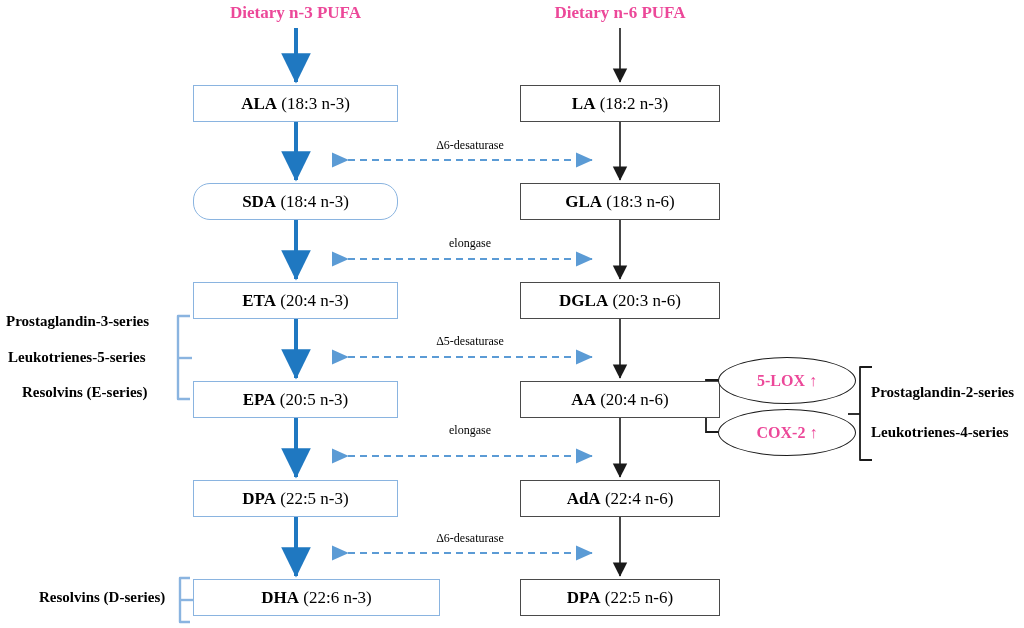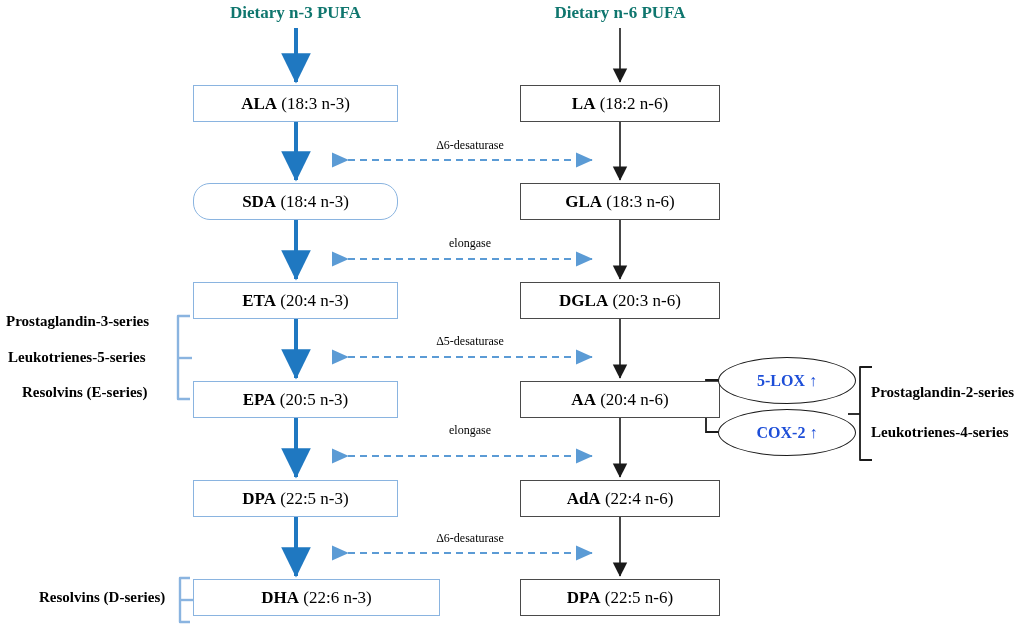--- a/index.html
+++ b/index.html
@@ -12,21 +12,21 @@
     width: 1024px;
     height: 628px;
     background: #ffffff;
     font-family: "Liberation Serif", "DejaVu Serif", serif;
     overflow: hidden;
   }
   .hdr {
     position: absolute;
     font-weight: bold;
     font-size: 17px;
-    color: #0f766e;
+    color: #ec4899;
     white-space: nowrap;
     text-align: center;
   }
   .node {
     position: absolute;
     box-sizing: border-box;
     display: flex;
     align-items: center;
     justify-content: center;
     background: #ffffff;
@@ -57,21 +57,21 @@
     position: absolute;
     box-sizing: border-box;
     border: 1.6px solid #1a1a1a;
     border-radius: 50%;
     background: #ffffff;
     display: flex;
     align-items: center;
     justify-content: center;
     font-weight: bold;
     font-size: 16px;
-    color: #1d4ed8;
+    color: #ec4899;
     white-space: nowrap;
   }
   svg.layer {
     position: absolute;
     left: 0; top: 0;
     width: 1024px;
     height: 628px;
     overflow: visible;
   }
   svg.layer.under { z-index: 1; }
@@ -162,21 +162,21 @@
     <span class="abbr">EPA</span>&nbsp;<span class="spec">(20:5 n-3)</span>
   </div>
   <div class="node n3" style="left:193px; top:480px; width:205px; height:37px;">
     <span class="abbr">DPA</span>&nbsp;<span class="spec">(22:5 n-3)</span>
   </div>
   <div class="node n3" style="left:193px; top:579px; width:247px; height:37px;">
     <span class="abbr">DHA</span>&nbsp;<span class="spec">(22:6 n-3)</span>
   </div>
 
   <div class="node n6" style="left:520px; top:85px; width:200px; height:37px;">
-    <span class="abbr">LA</span>&nbsp;<span class="spec">(18:2 n-6)</span>
+    <span class="abbr">LA</span>&nbsp;<span class="spec">(18:2 n-3)</span>
   </div>
   <div class="node n6" style="left:520px; top:183px; width:200px; height:37px;">
     <span class="abbr">GLA</span>&nbsp;<span class="spec">(18:3 n-6)</span>
   </div>
   <div class="node n6" style="left:520px; top:282px; width:200px; height:37px;">
     <span class="abbr">DGLA</span>&nbsp;<span class="spec">(20:3 n-6)</span>
   </div>
   <div class="node n6" style="left:520px; top:381px; width:200px; height:37px;">
     <span class="abbr">AA</span>&nbsp;<span class="spec">(20:4 n-6)</span>
   </div>

